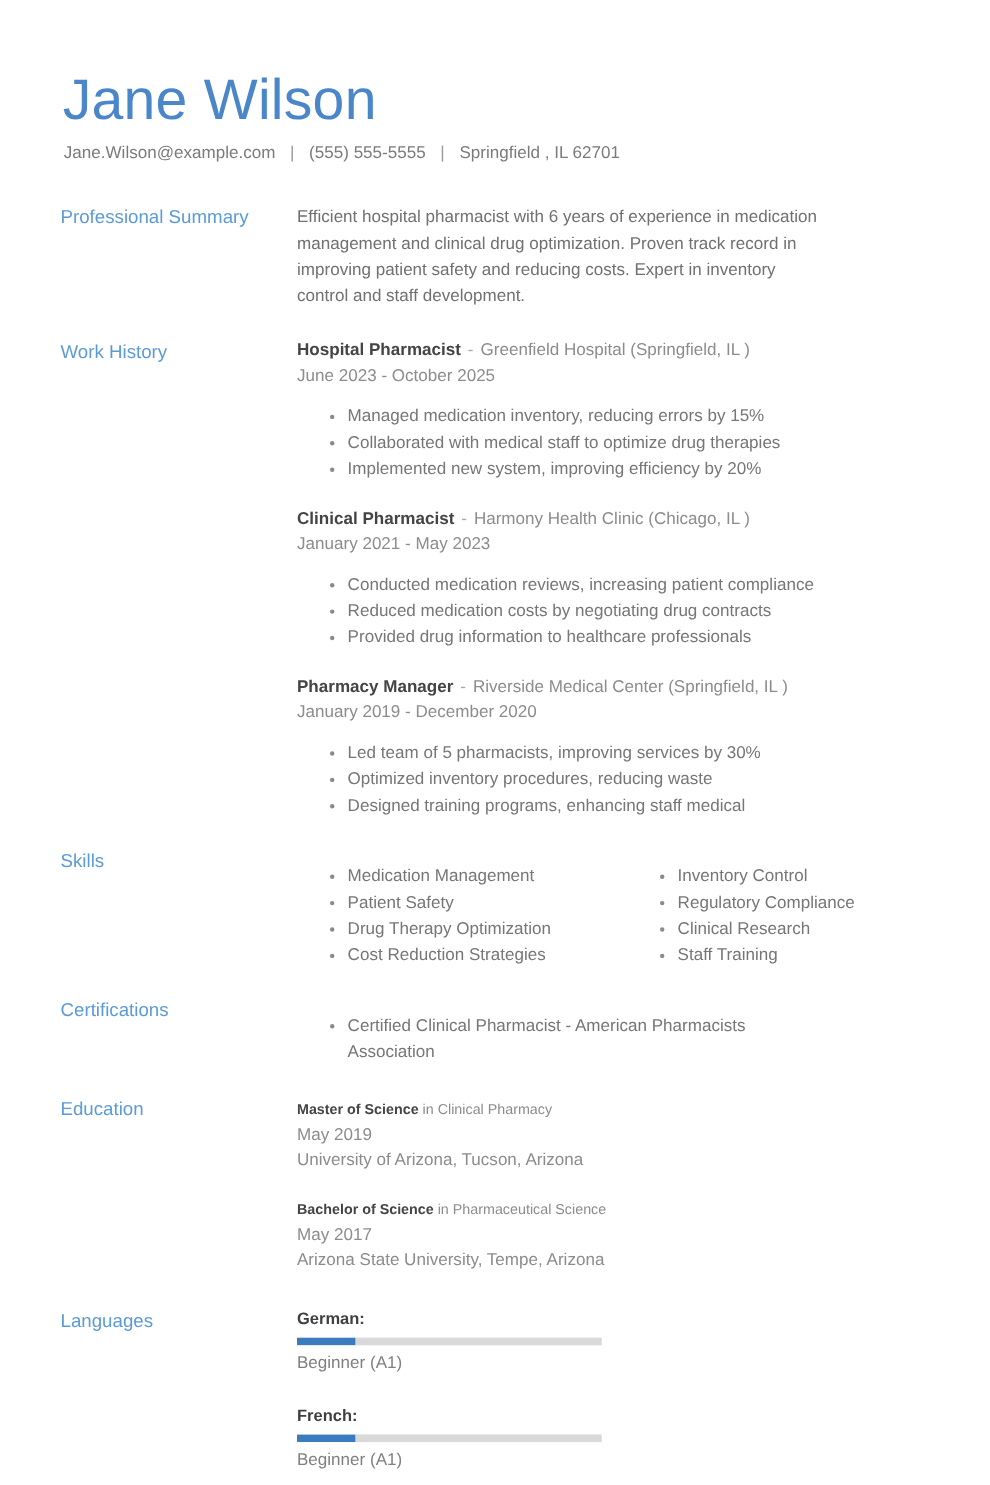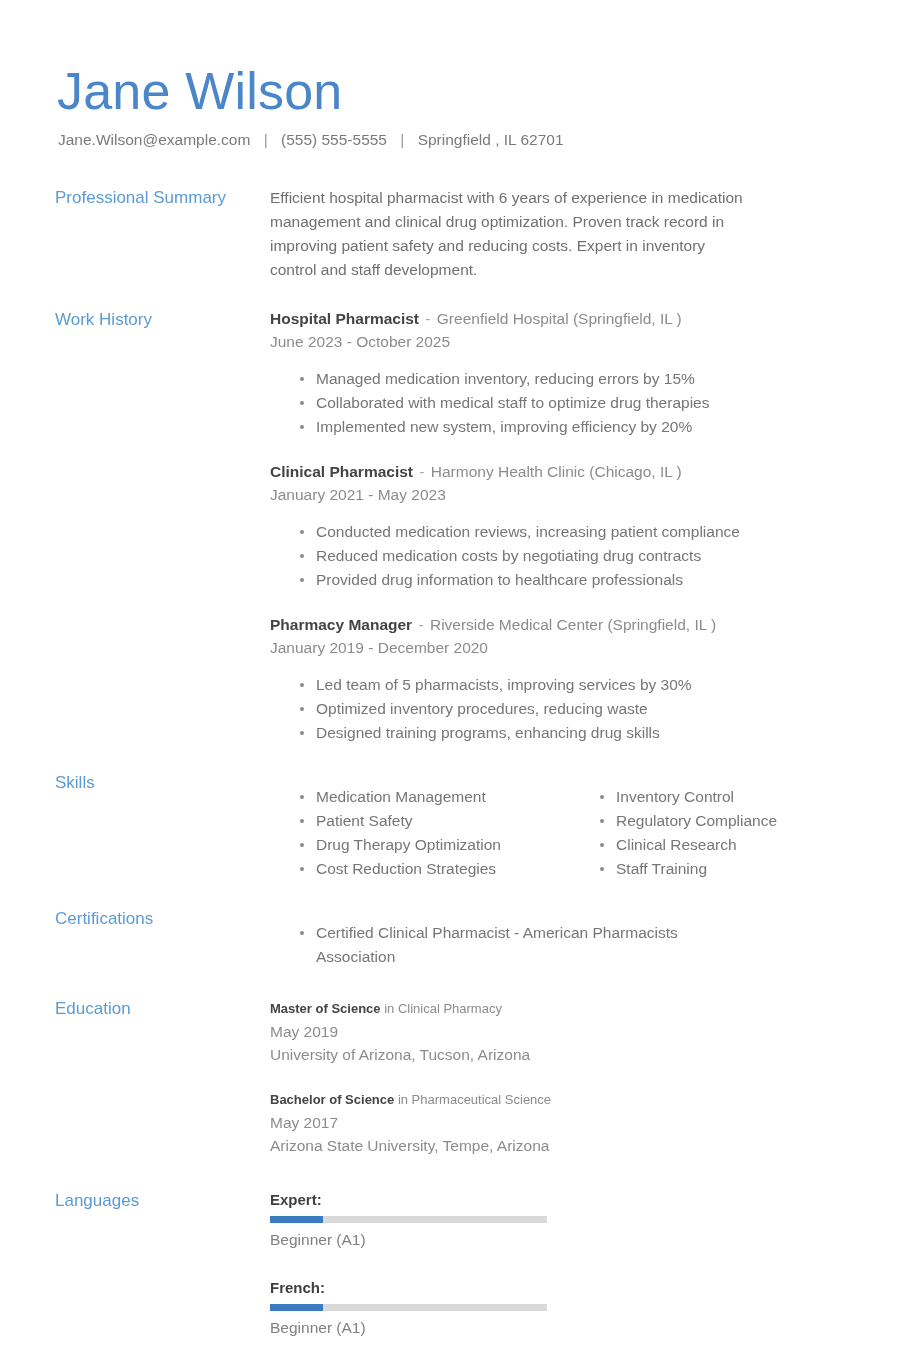--- a/index.html
+++ b/index.html
@@ -236,21 +236,21 @@
             <li>Reduced medication costs by negotiating drug contracts</li>
             <li>Provided drug information to healthcare professionals</li>
           </ul>
         </div>
         <div class="job">
           <div class="job-headline"><span class="job-title">Pharmacy Manager</span><span class="job-dash"> - </span><span class="job-company">Riverside Medical Center (Springfield, IL )</span></div>
           <div class="job-dates">January 2019 - December 2020</div>
           <ul class="bullets">
             <li>Led team of 5 pharmacists, improving services by 30%</li>
             <li>Optimized inventory procedures, reducing waste</li>
-            <li>Designed training programs, enhancing drug skills</li>
+            <li>Designed training programs, enhancing staff medical</li>
           </ul>
         </div>
       </div>
   </div>
 
   <div class="section" id="skills-section">
     <div class="section-title">Skills</div>
     <div class="section-body">
       <div class="skills-cols">
         <div class="skills-col">
@@ -296,21 +296,21 @@
           <div class="edu-school">Arizona State University, Tempe, Arizona</div>
         </div>
       </div>
   </div>
 
   <div class="section" id="languages-section">
     <div class="section-title">Languages</div>
     <div class="section-body">
       <div class="lang-grid" id="lang-grid">
           <div class="lang-item">
-            <div class="lang-name">Expert:</div>
+            <div class="lang-name">German:</div>
             <div class="lang-bar-track" style="background: rgb(217, 217, 217);">
               <div class="lang-bar-fill" style="width: 19%; background: rgb(59, 124, 191);"></div>
             </div>
             <div class="lang-level">Beginner (A1)</div>
           </div>
           <div class="lang-item">
             <div class="lang-name">French:</div>
             <div class="lang-bar-track" style="background: rgb(217, 217, 217);">
               <div class="lang-bar-fill" style="width: 19%; background: rgb(59, 124, 191);"></div>
             </div>

